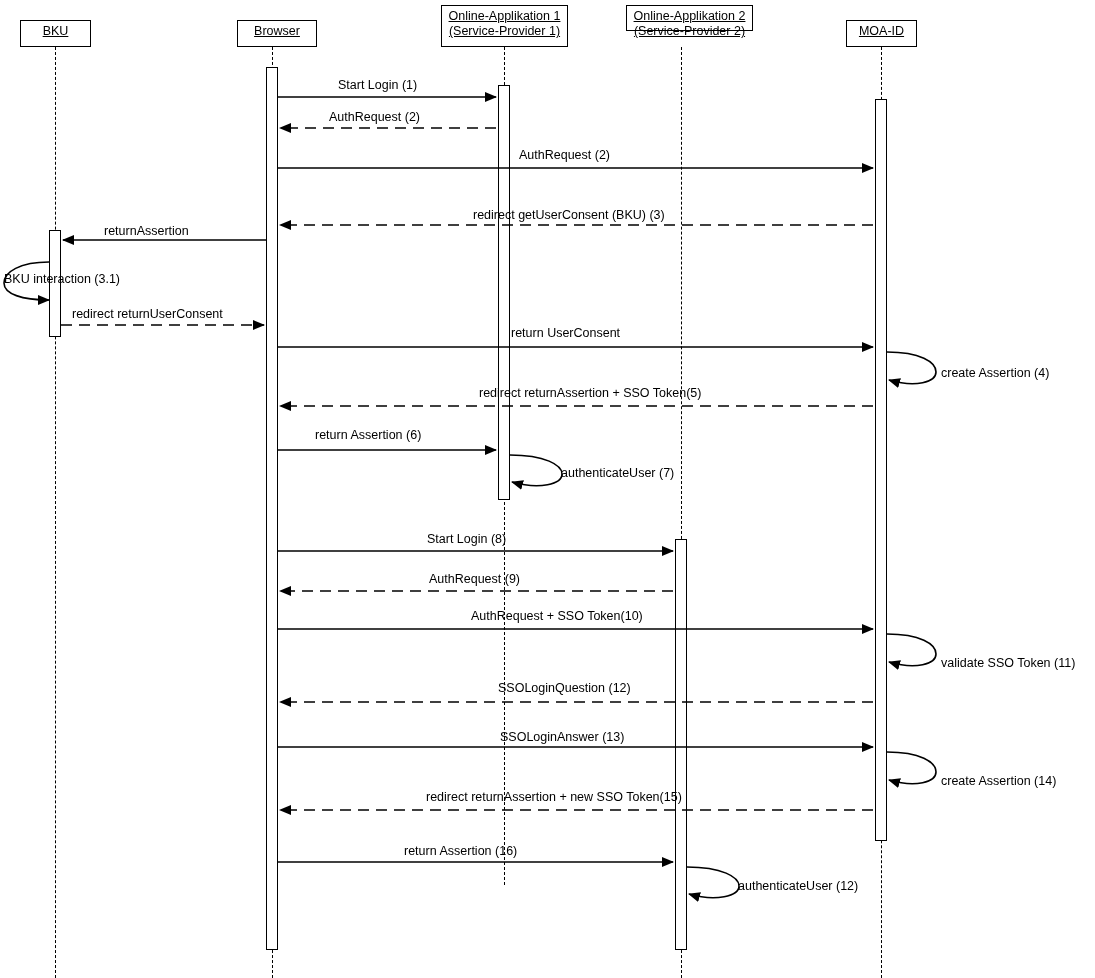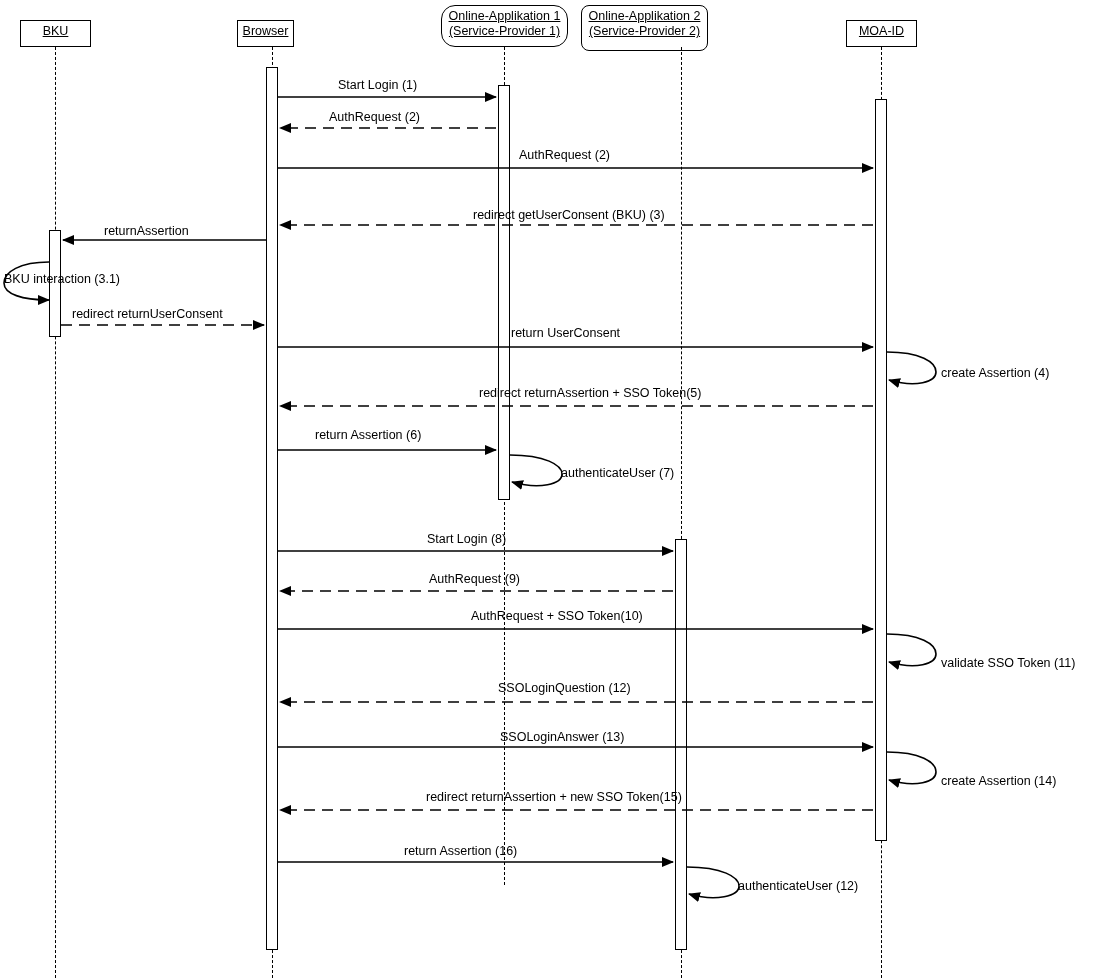--- a/index.html
+++ b/index.html
@@ -62,30 +62,30 @@
 </style>
 </head>
 <body>
 
 <div id="diagram">
 
   <div class="lifeline-head" style="left:20px; top:20px; width:71px; height:27px;">
     <span class="ln">BKU</span>
   </div>
 
-  <div class="lifeline-head" style="left:237px; top:20px; width:57px; height:27px;">
+  <div class="lifeline-head" style="left:237px; top:20px; width:80px; height:27px;">
     <span class="ln">Browser</span>
   </div>
 
-  <div class="lifeline-head" style="left:441px; top:5px; width:127px; height:42px;border-radius:14px;">
+  <div class="lifeline-head" style="left:441px; top:5px; width:127px; height:42px;">
     <span class="ln">Online-Applikation 1</span>
     <span class="ln">(Service-Provider 1)</span>
   </div>
 
-  <div class="lifeline-head" style="left:581px; top:5px; width:127px; height:46px;border-radius:8px;">
+  <div class="lifeline-head" style="left:626px; top:5px; width:127px; height:26px;">
     <span class="ln">Online-Applikation 2</span>
     <span class="ln">(Service-Provider 2)</span>
   </div>
 
   <div class="lifeline-head" style="left:846px; top:20px; width:71px; height:27px;">
     <span class="ln">MOA-ID</span>
   </div>
 
   <div class="lifeline-line" style="left:55px; top:47px; height:931px;"></div>
   <div class="lifeline-line" style="left:272px; top:47px; height:931px;"></div>

